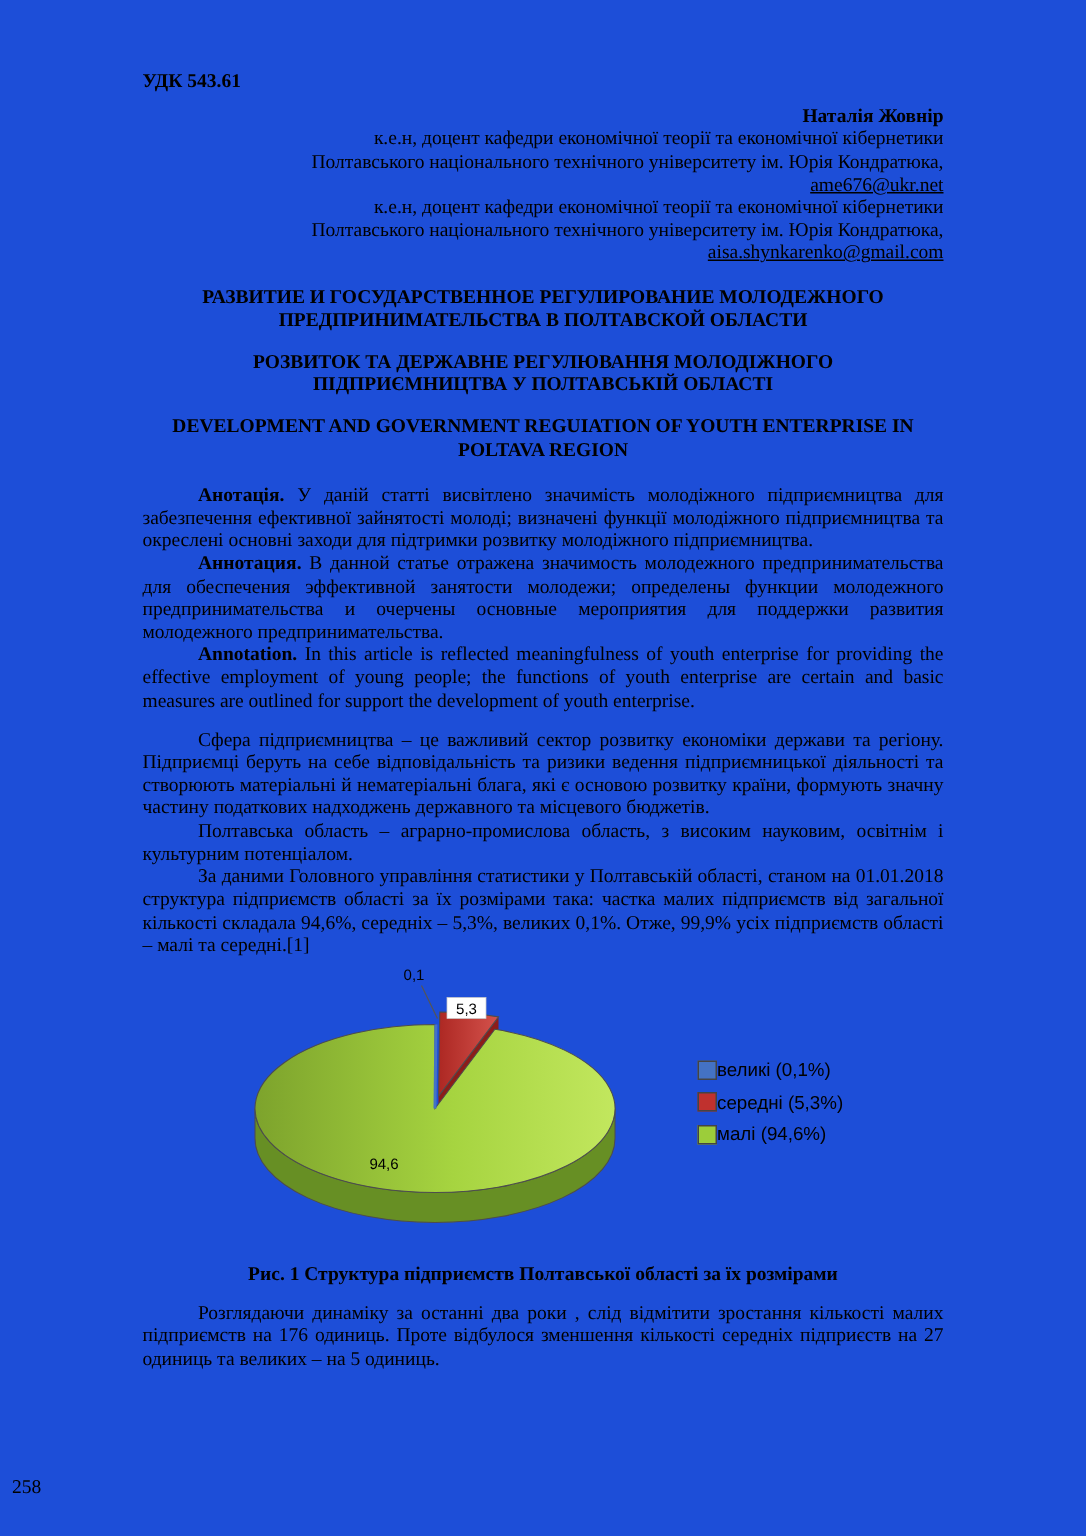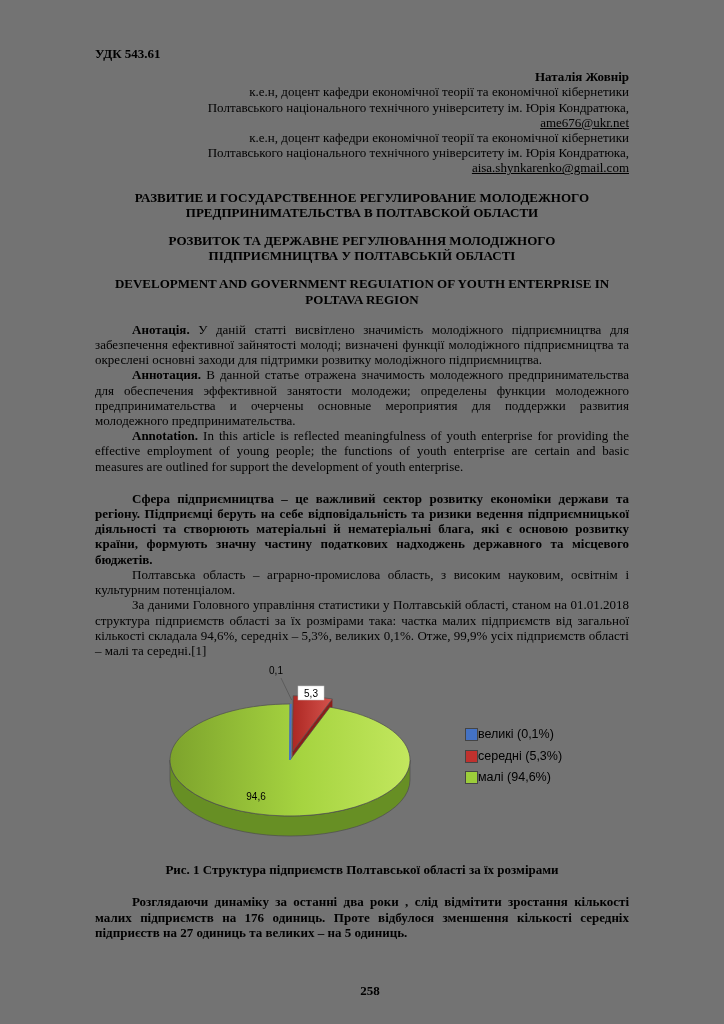--- a/index.html
+++ b/index.html
@@ -1,50 +1,50 @@
 <!DOCTYPE html>
 <html><head>
 <meta charset="utf-8">
 <style>
   html,body{margin:0;padding:0;background:#e9e9e9;}
   .page{
     position:relative;
     width:724px;height:1024px;
     margin:0 auto;
-    background:#737373;
+    background:#1d4ed8;
     box-sizing:border-box;
     padding:46px 95px 0 95px;
     font-family:"Liberation Serif","DejaVu Serif",serif;
     font-size:13px;line-height:1.17;color:#000;
     overflow:hidden;
   }
   .udk{font-weight:bold;margin-bottom:8px;}
   .authors{text-align:right;}
   .a-name{font-weight:bold;}
   .email{color:#000;text-decoration:underline;cursor:pointer;}
   .titles{margin-top:14px;}
   .title{font-weight:bold;text-align:center;margin:13px 18px 0 18px;font-size:13px;}
   .para{margin:0;text-align:justify;text-indent:37px;}
   .abstract-block{margin-top:15px;}
-  .gap-top{margin-top:17px;font-weight:bold;}
+  .gap-top{margin-top:11px;}
   .chart-row{
     display:flex;align-items:center;justify-content:flex-start;
     gap:10px;margin-top:0;
   }
   .legend{
     display:flex;flex-direction:column;gap:7px;
     font-family:"Liberation Sans","DejaVu Sans",sans-serif;
     font-size:12.5px;
   }
   .legend-item{display:flex;align-items:center;}
   .legend-swatch{width:11px;height:11px;border:1px solid #444;flex:0 0 aupx;}
   .caption{font-weight:bold;text-align:center;margin-top:8px;}
   .pageno{
-    position:absolute;left:16px;right:0;bottom:26px;
-    text-align:center;font-size:13px;font-weight:bold;
+    position:absolute;left:8px;right:0;bottom:26px;
+    text-align:left;font-size:13px;
   }
   svg text{fill:#000;}
 </style>
 </head>
 <body>
 
 <div class="page">
 
   <div class="udk">УДК 543.61</div>
 

